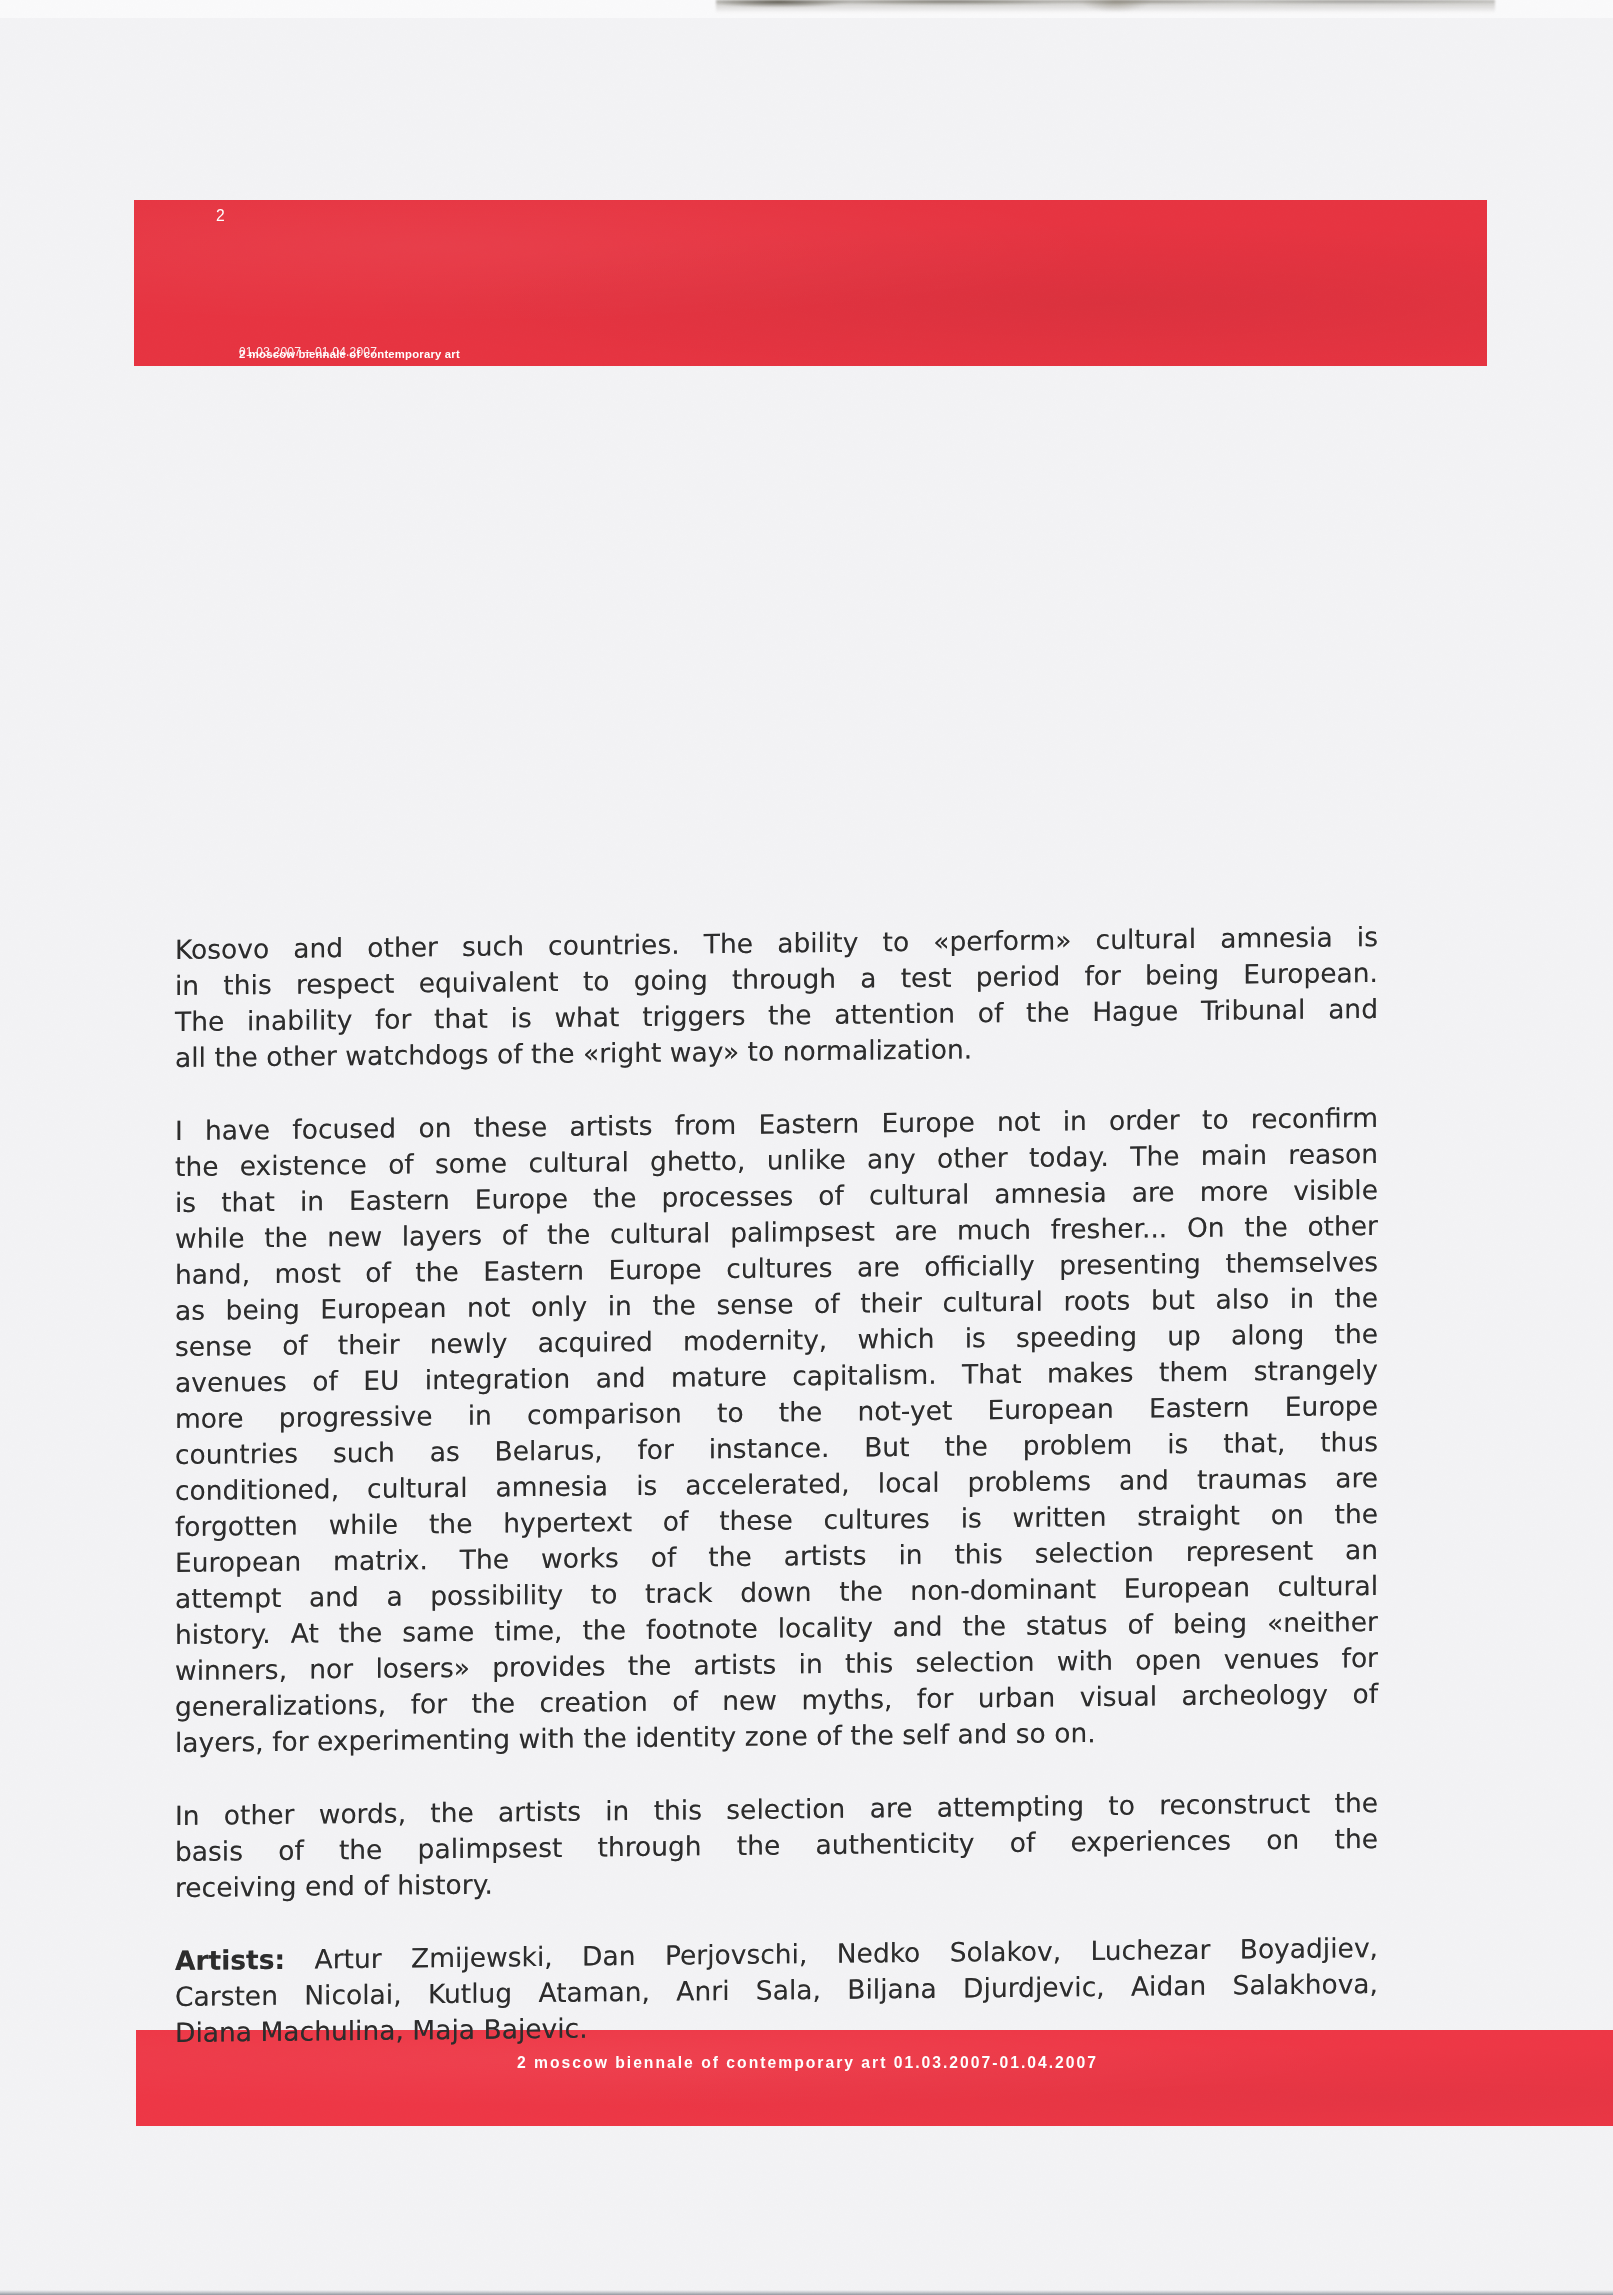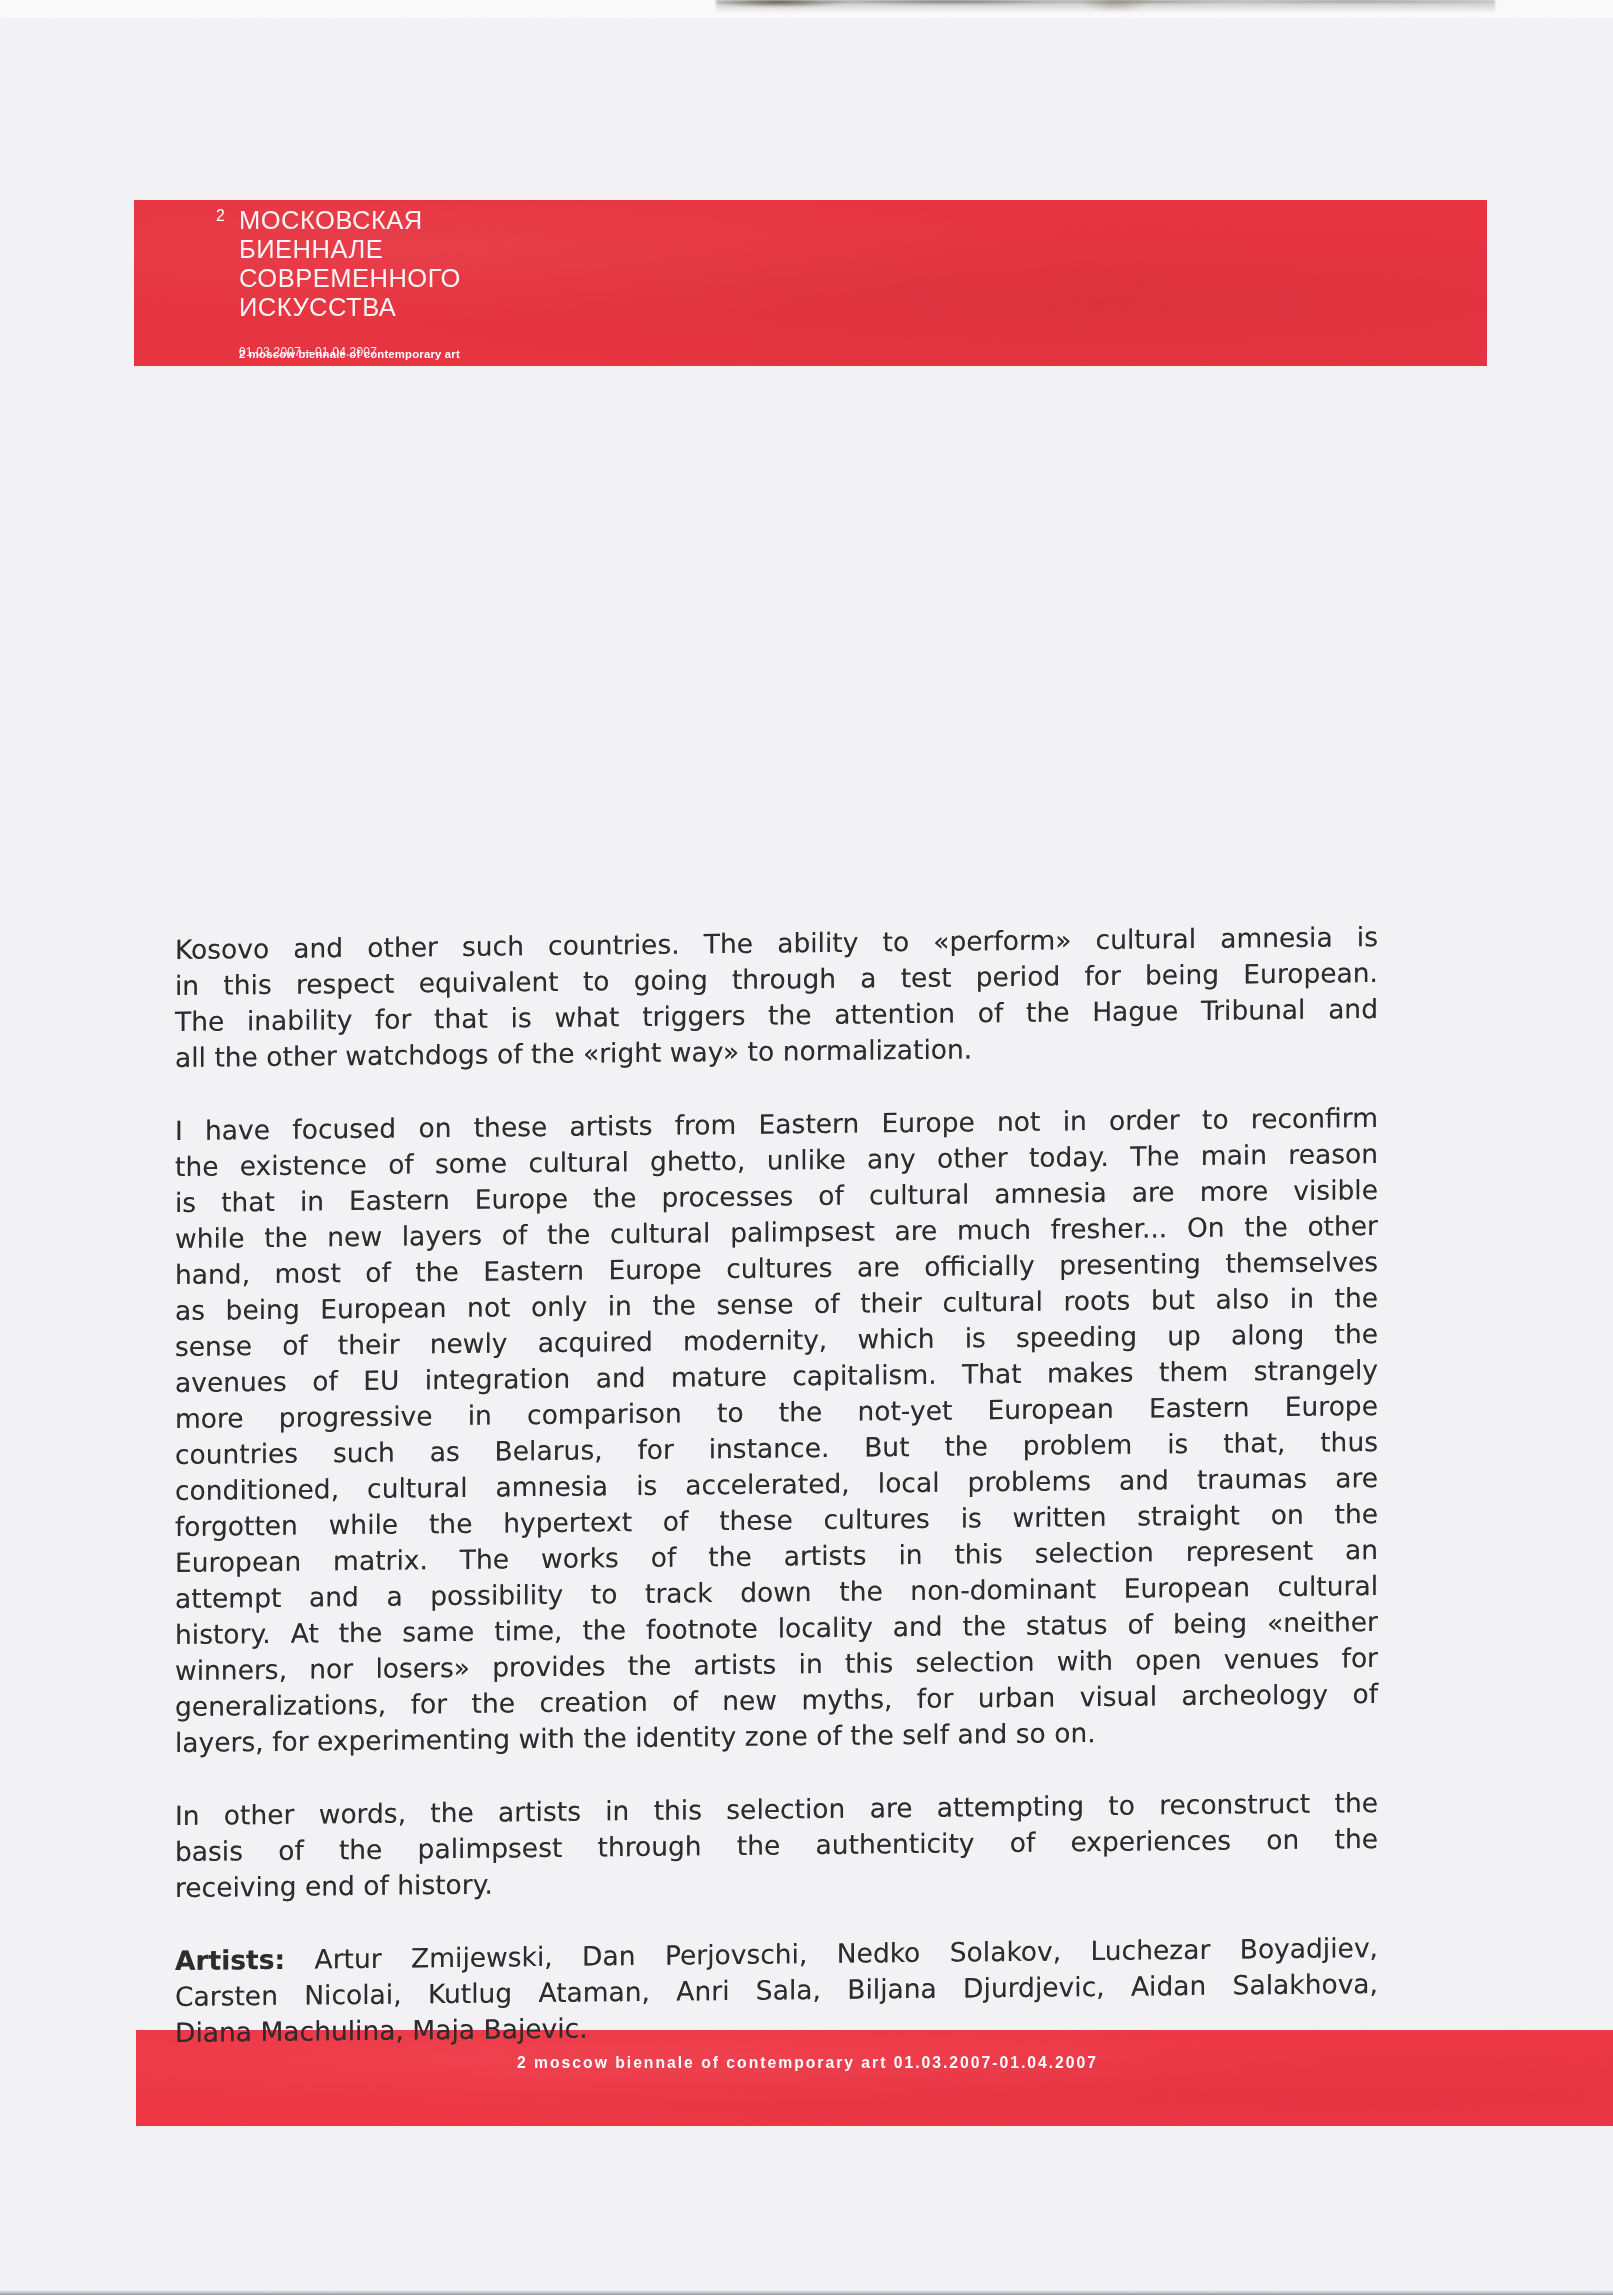--- a/index.html
+++ b/index.html
@@ -100,26 +100,20 @@
 <body>
 
 <div id="page">
 
   <div class="top-strip"></div>
   <div class="top-smudge"></div>
   <div class="top-smudge-blob"></div>
 
   <div id="header-banner" class="banner">
     <span class="hdr-sup">2</span>
-    <div class="hdr-title">
-      <div>МОСКОВСКАЯ</div>
-      <div>БИЕННАЛЕ</div>
-      <div>СОВРЕМЕННОГО</div>
-      <div>ИСКУССТВА</div>
-    </div>
     <div class="hdr-sub">2 moscow biennale of contemporary art</div>
     <div class="hdr-dates">01.03.2007 – 01.04.2007</div>
   </div>
 
   <div id="body-text">
       <div class="para">
         <div class="line">Kosovo and other such countries. The ability to «perform» cultural amnesia is</div>
         <div class="line">in this respect equivalent to going through a test period for being European.</div>
         <div class="line">The inability for that is what triggers the attention of the Hague Tribunal and</div>
         <div class="line lastline">all the other watchdogs of the «right way» to normalization.</div>

